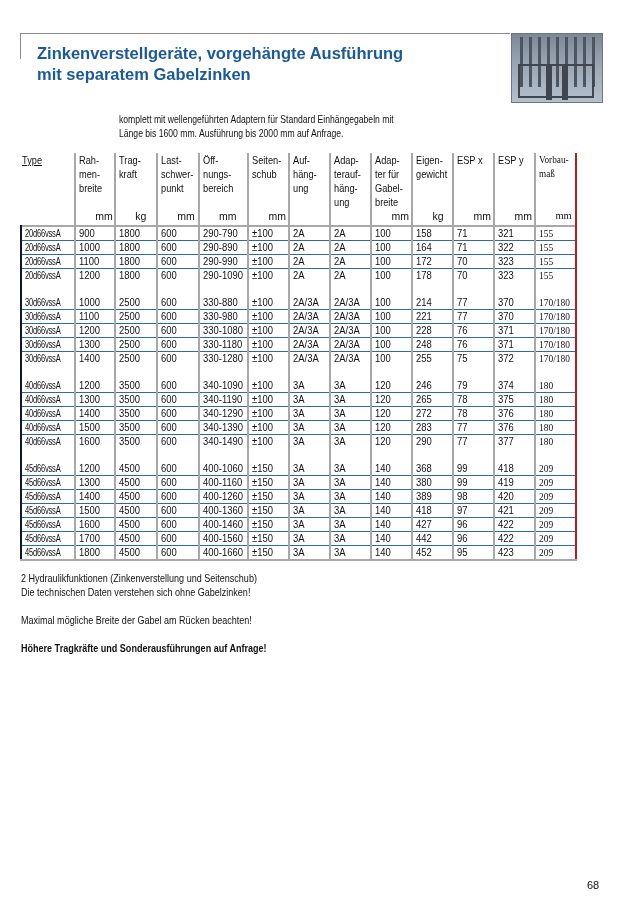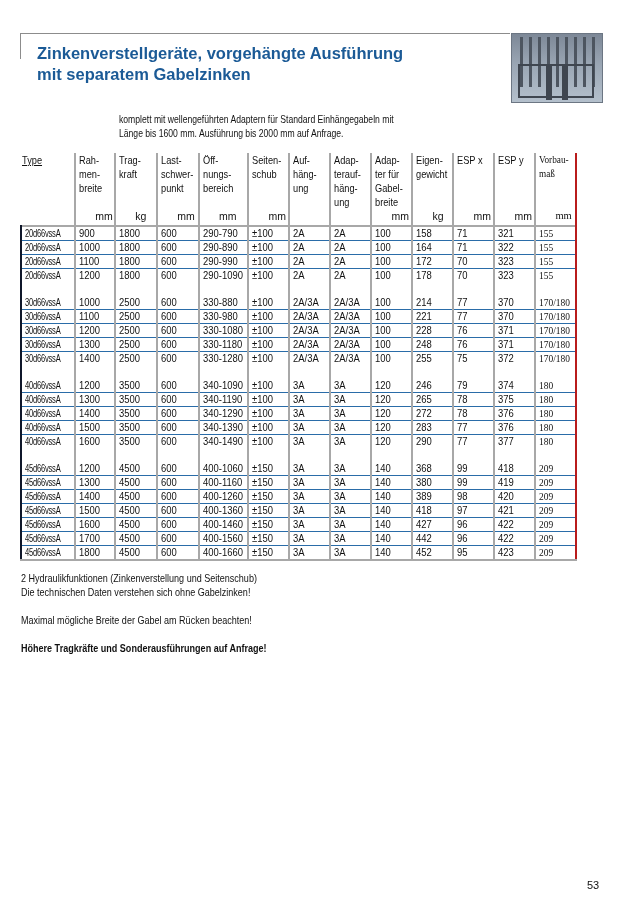--- a/index.html
+++ b/index.html
@@ -474,13 +474,13 @@
 
 <div class="notes" id="notes">
   <div>2 Hydraulikfunktionen (Zinkenverstellung und Seitenschub)</div>
   <div>Die technischen Daten verstehen sich ohne Gabelzinken!</div>
   <div class="gap"></div>
   <div>Maximal mögliche Breite der Gabel am Rücken beachten!</div>
   <div class="gap"></div>
   <div class="bold">Höhere Tragkräfte und Sonderausführungen auf Anfrage!</div>
 </div>
 
-<div class="pagenum">53</div>
+<div class="pagenum">68</div>
 
 </body></html>

